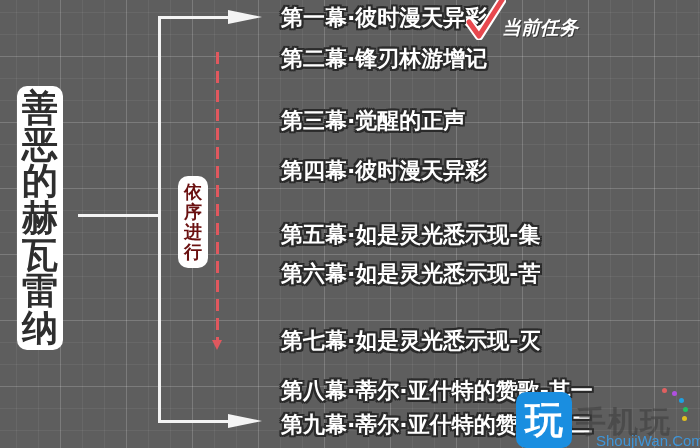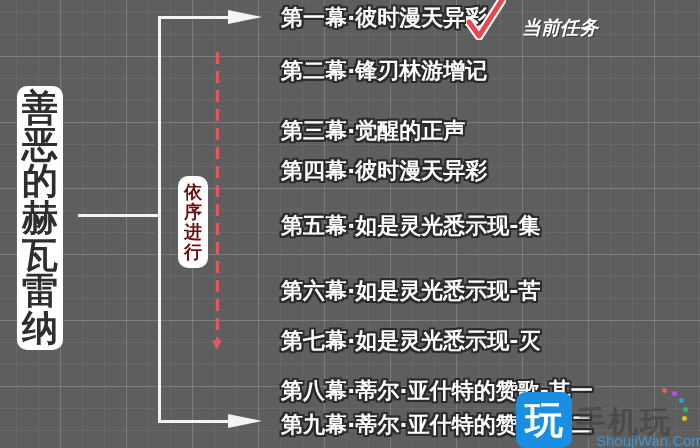--- a/index.html
+++ b/index.html
@@ -50,21 +50,20 @@
     font-size: 22px; font-weight: bold; color: #ffffff; white-space: nowrap;
     text-shadow:
       -2px -2px 0 #2a2a2a, 2px -2px 0 #2a2a2a, -2px 2px 0 #2a2a2a, 2px 2px 0 #2a2a2a,
       0 -2px 0 #2a2a2a, 0 2px 0 #2a2a2a, -2px 0 0 #2a2a2a, 2px 0 0 #2a2a2a;
   }
   .check { position: absolute; left: 466px; top: 0px; }
   .current-task {
     position: absolute; left: 502px; top: 15px;
     font-size: 19px; font-weight: bold; font-style: italic; color: #ffffff;
     text-shadow: 1px 1px 0 #3a3a3a;
-    margin-left: 20px;
   }
   .wm-logo {
     position: absolute; left: 516px; top: 392px; width: 56px; height: 56px;
     background: #1a8ee0; border-radius: 10px;
     display: flex; align-items: center; justify-content: center;
     color: #ffffff; font-size: 38px; font-weight: bold;
   }
   .wm-text {
     position: absolute; left: 576px; top: 402px;
     font-size: 30px; font-weight: bold; color: rgba(60,60,60,0.55); letter-spacing: 2px; text-align: right;
@@ -99,25 +98,25 @@
 <div class="dash-arrow"></div>
 
 <div class="seq-label">
   <span class="seq-char">依</span>
   <span class="seq-char">序</span>
   <span class="seq-char">进</span>
   <span class="seq-char">行</span>
 </div>
 
 <div class="chapter" style="top:3px;">第一幕·彼时漫天异彩</div>
-<div class="chapter" style="top:56px;">第二幕·锋刃林游增记</div>
-<div class="chapter" style="top:116px;">第三幕·觉醒的正声</div>
+<div class="chapter" style="top:44px;">第二幕·锋刃林游增记</div>
+<div class="chapter" style="top:106px;">第三幕·觉醒的正声</div>
 <div class="chapter" style="top:156px;">第四幕·彼时漫天异彩</div>
-<div class="chapter" style="top:211px;">第五幕·如是灵光悉示现-集</div>
-<div class="chapter" style="top:276px;">第六幕·如是灵光悉示现-苦</div>
+<div class="chapter" style="top:220px;">第五幕·如是灵光悉示现-集</div>
+<div class="chapter" style="top:259px;">第六幕·如是灵光悉示现-苦</div>
 <div class="chapter" style="top:326px;">第七幕·如是灵光悉示现-灭</div>
 <div class="chapter" style="top:376px;">第八幕·蒂尔·亚什特的赞歌-其一</div>
 <div class="chapter" style="top:410px;">第九幕·蒂尔·亚什特的赞歌-其二</div>
 
 <svg class="check" width="40" height="40" viewBox="0 0 40 40">
   <path d="M3 22 L13 36 L36 0" fill="none" stroke="#ffffff" stroke-width="9" stroke-linecap="round" stroke-linejoin="round"></path>
   <path d="M3 22 L13 36 L36 0" fill="none" stroke="#e8484e" stroke-width="5" stroke-linecap="round" stroke-linejoin="round"></path>
 </svg>
 <div class="current-task">当前任务</div>
 

